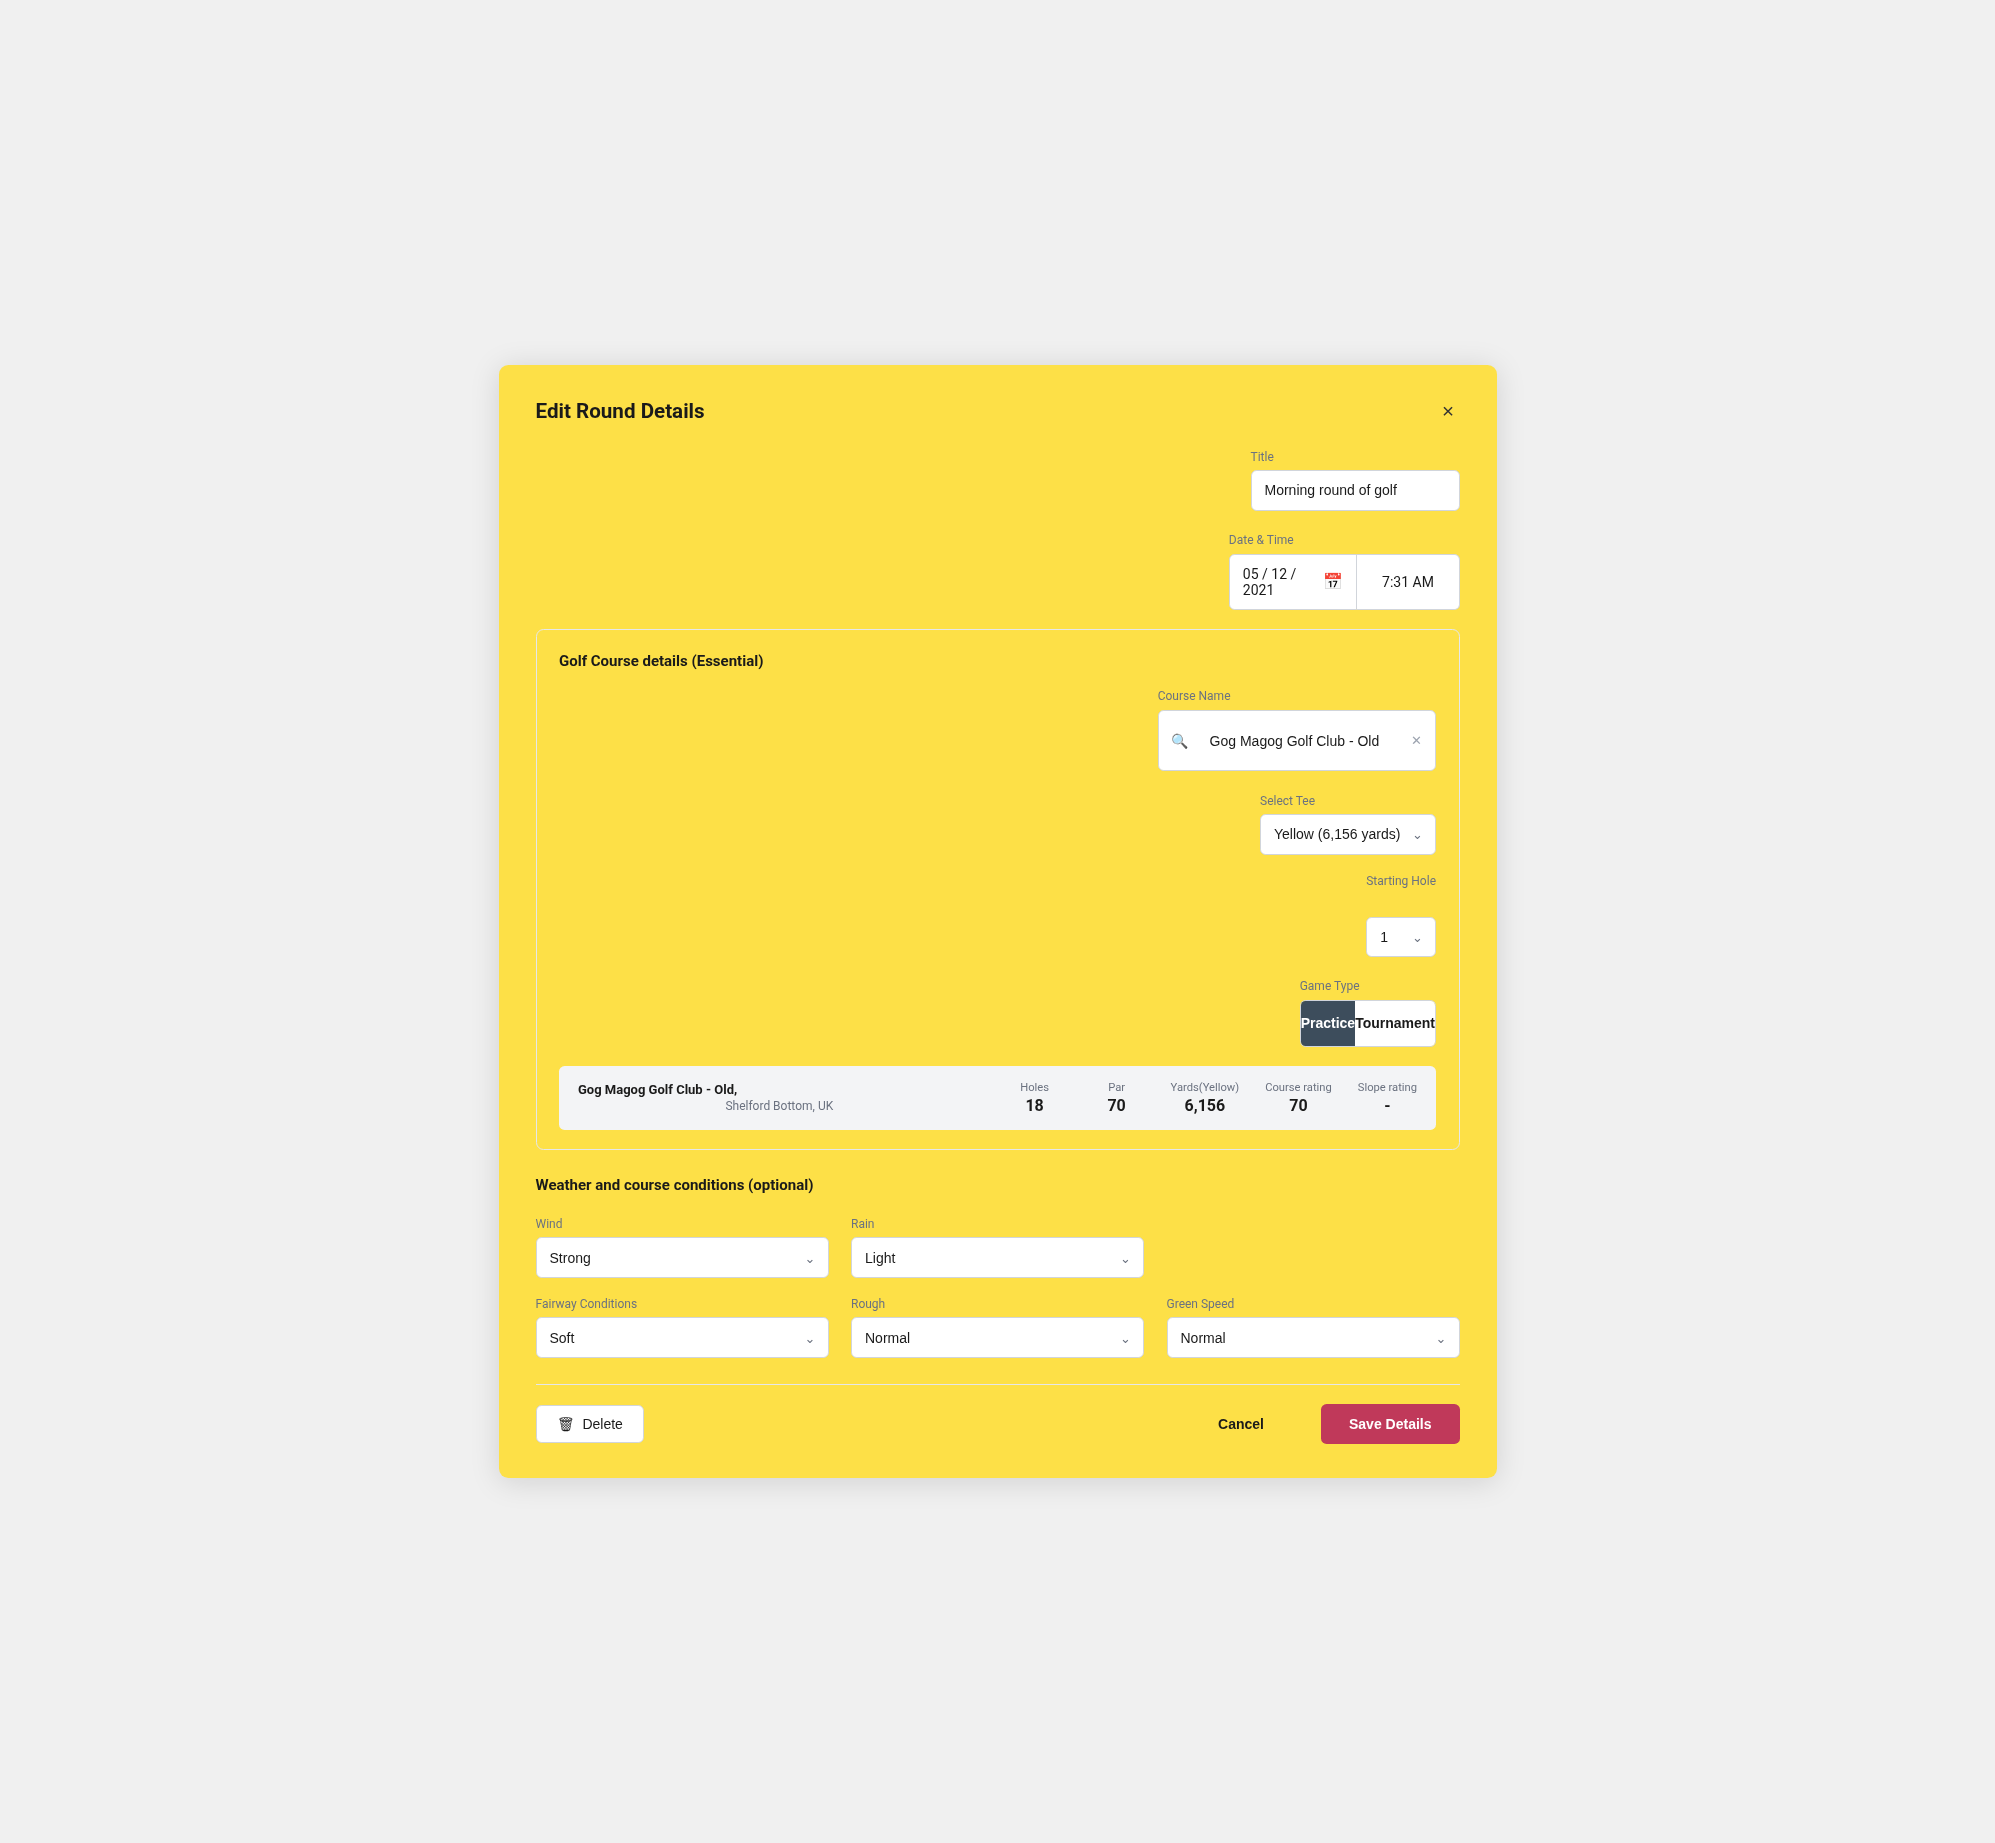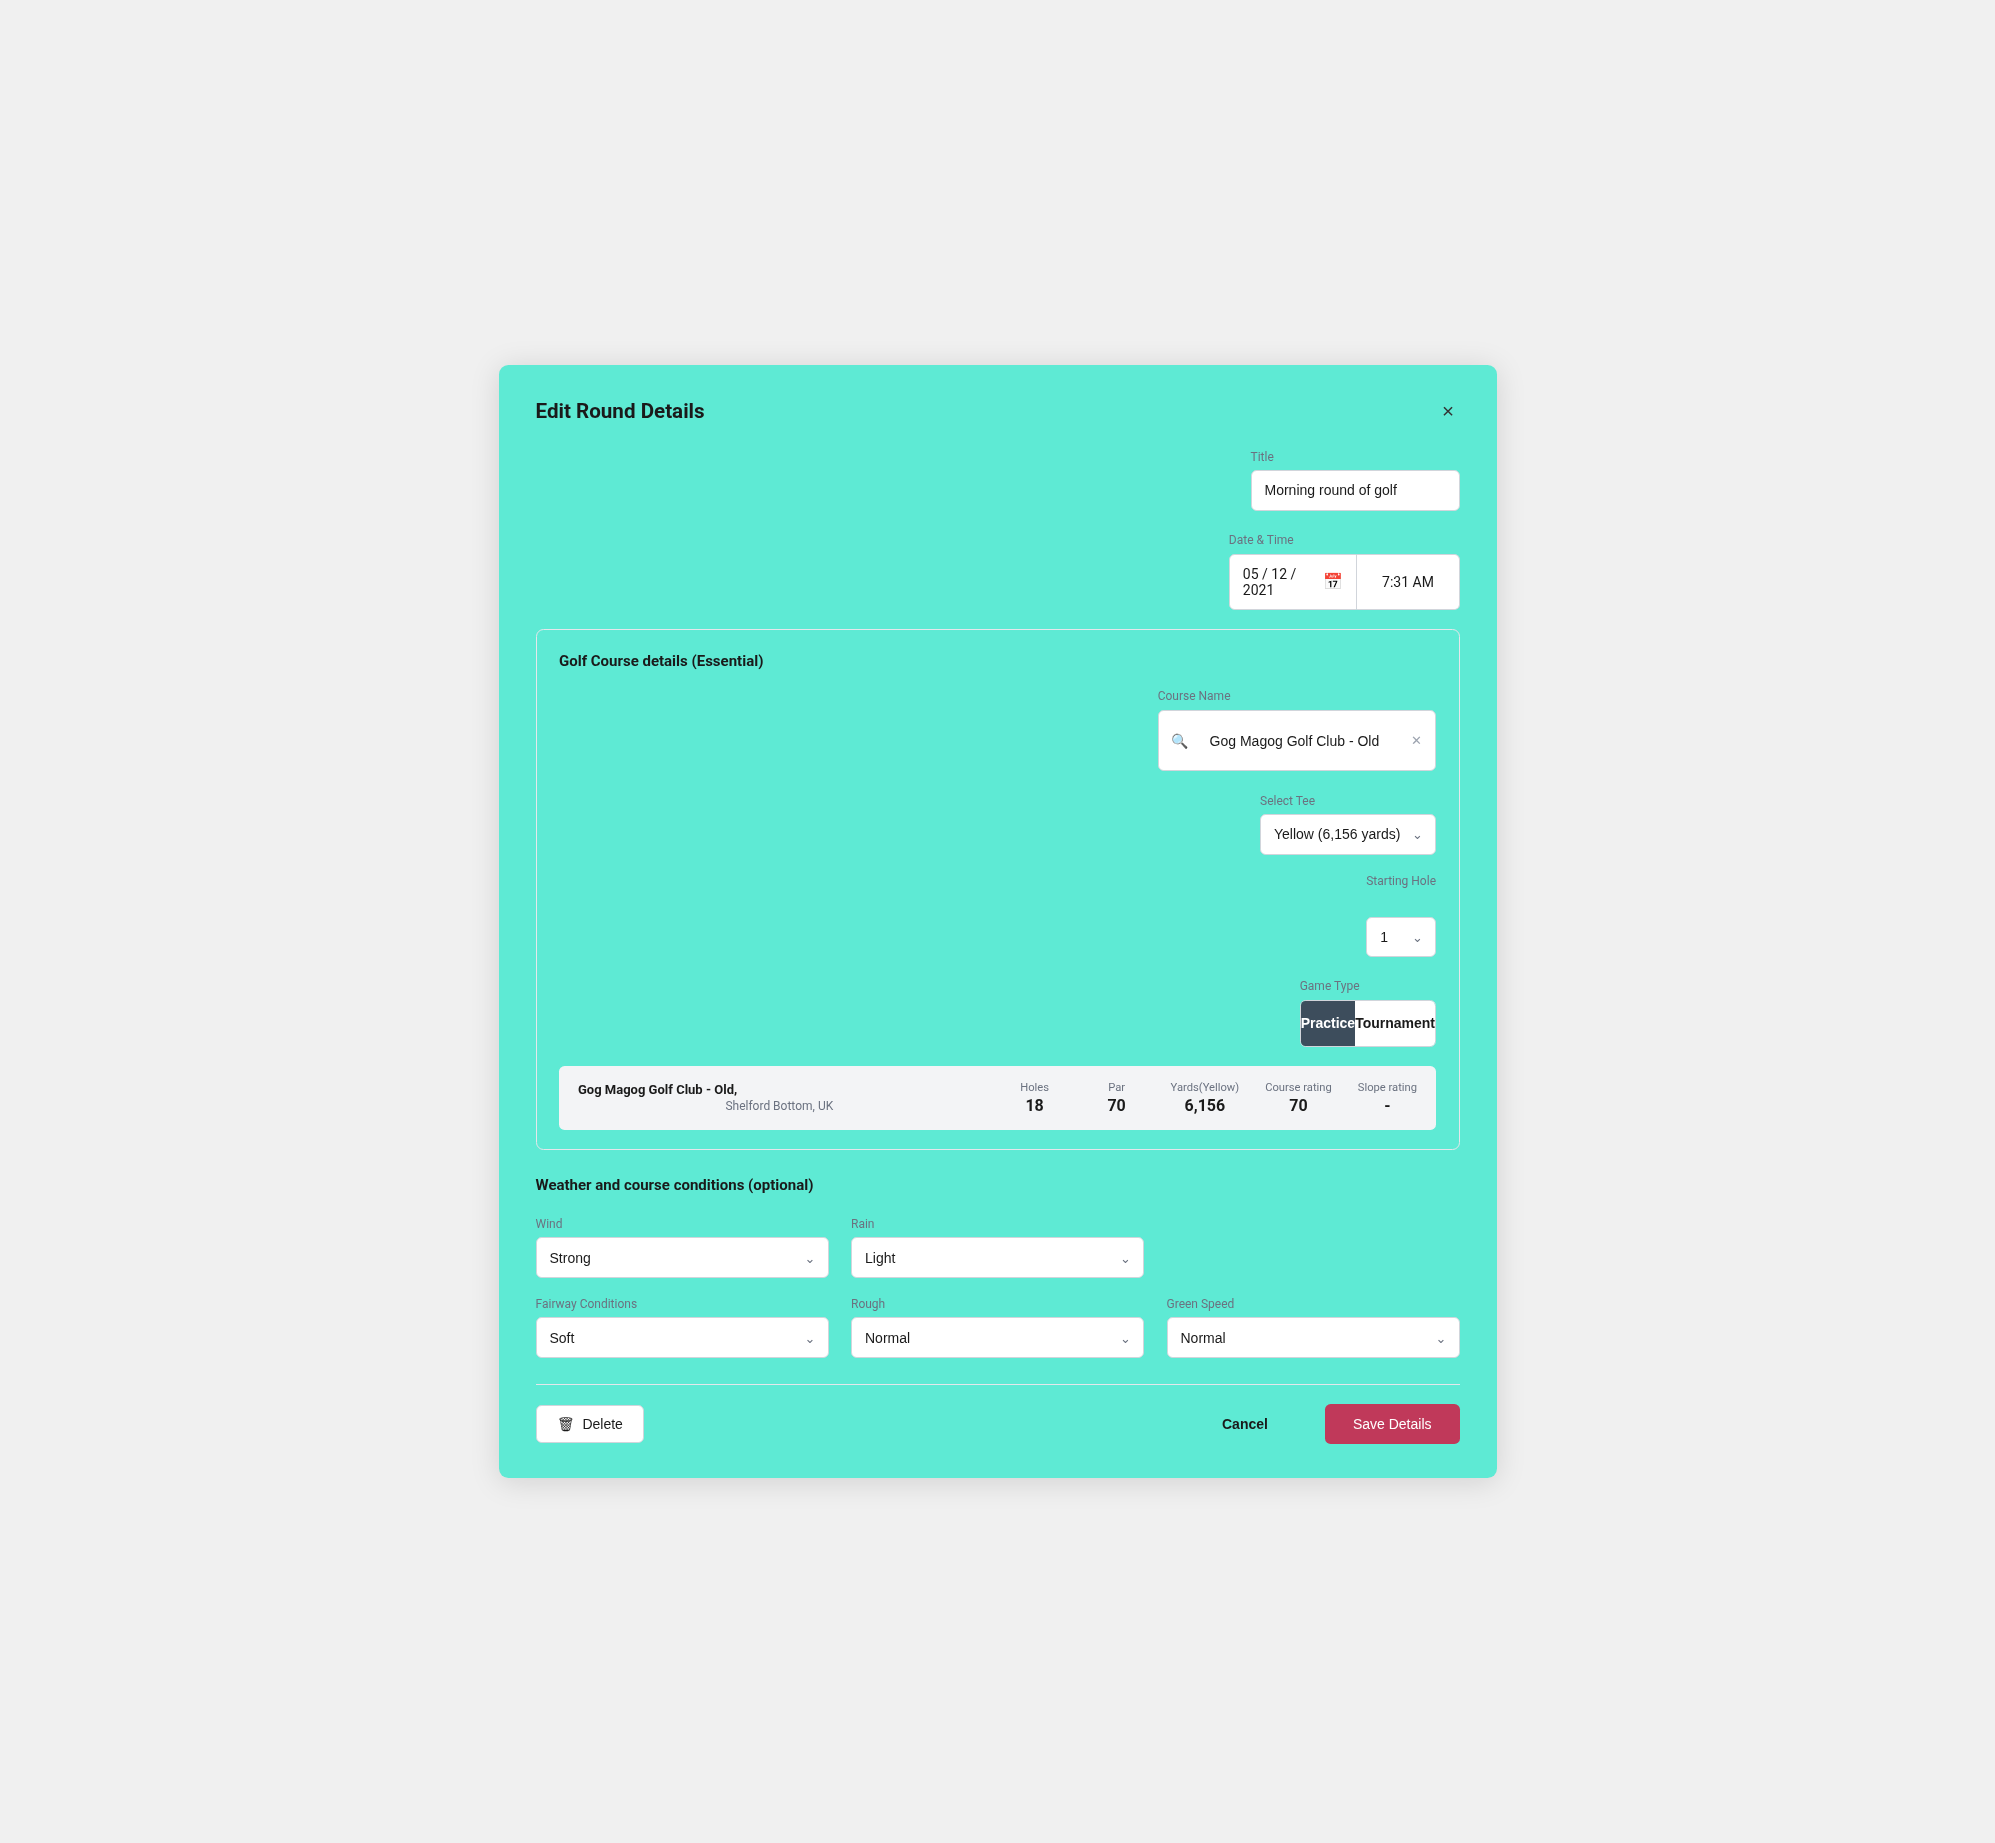--- a/index.html
+++ b/index.html
@@ -5,21 +5,21 @@
     * { box-sizing: border-box; margin: 0; padding: 0; }
     body {
       background: #f0f0f0;
       display: flex;
       align-items: center;
       justify-content: center;
       min-height: 100vh;
       font-family: -apple-system, BlinkMacSystemFont, 'Segoe UI', Roboto, sans-serif;
     }
     .modal {
-      background: #5eead4;
+      background: #fde047;
       border-radius: 9.4px;
       width: 998px;
       padding: 34px 37px 34px 37px;
       box-shadow: 0 3.7px 30px rgba(0,0,0,0.13);
       position: relative;
     }
     .modal-header {
       display: flex;
       align-items: center;
       justify-content: space-between;
@@ -251,21 +251,21 @@
       cursor: pointer;
       padding: 10.3px 17px;
     }
     .save-btn {
       background: #c0395a;
       color: #fff;
       border: none;
       border-radius: 5.6px;
       padding: 12px 28px;
       font-size: 14px;
-      font-weight: 400;
+      font-weight: 700;
       cursor: pointer;
     }
     .select-container {
       position: relative;
       width: 100%;
     }
     .select-container select {
       width: 100%;
       padding: 11.2px 34px 11.2px 13px;
       border: 1.4px solid #d1d5db;

